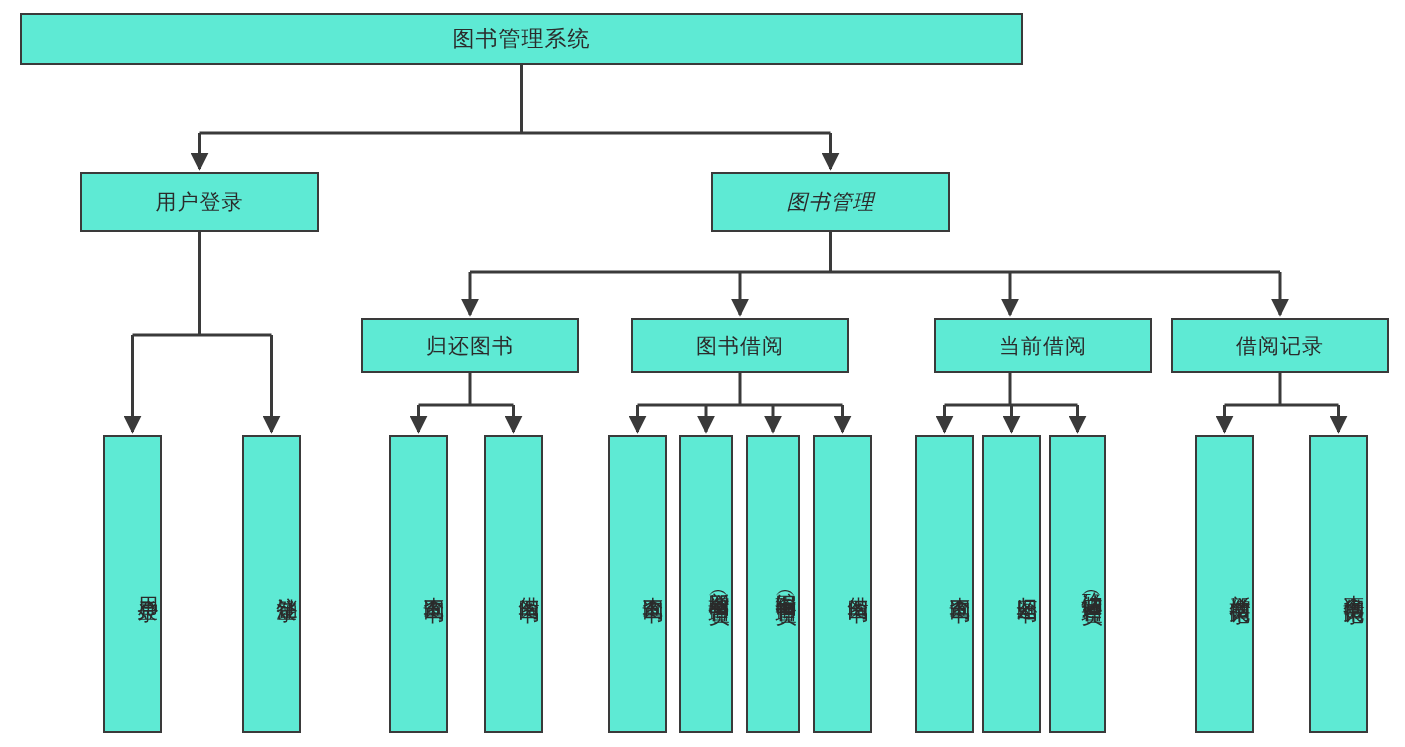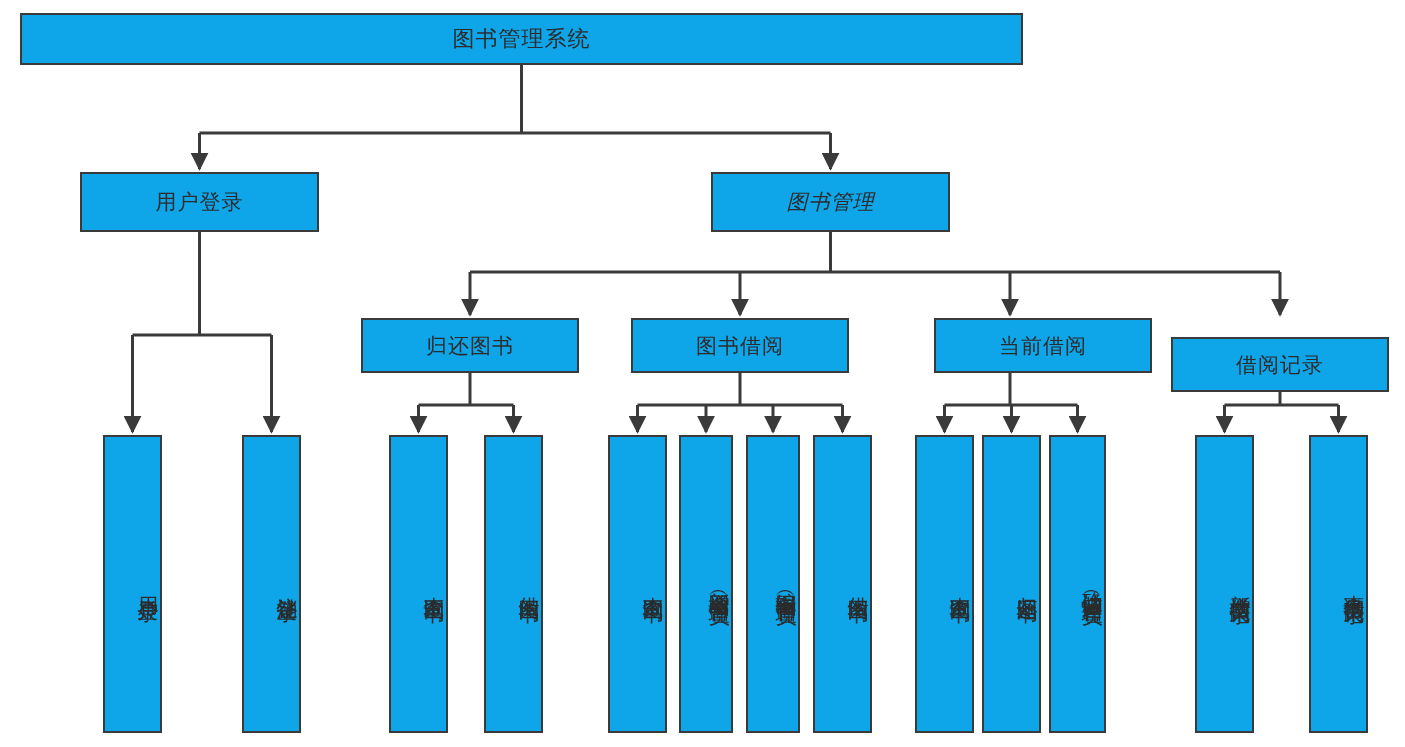--- a/index.html
+++ b/index.html
@@ -21,21 +21,21 @@
     position: absolute;
     left: 0;
     top: 0;
     width: 1405px;
     height: 747px;
     pointer-events: none;
   }
   .node {
     position: absolute;
     box-sizing: border-box;
-    background: #0ea5e9;
+    background: #5eead4;
     border: 2px solid #3a3a3a;
     display: flex;
     align-items: center;
     justify-content: center;
     color: #2b2b2b;
     text-align: center;
   }
   .node.h {
     font-size: 21px;
     letter-spacing: 1px;
@@ -134,21 +134,21 @@
   </div>
 
   <div class="node h" style="left: 631px; top: 318px; width: 218px; height: 55px; border-color: rgb(58, 58, 58); color: rgb(43, 43, 43);">
     <span>图书借阅</span>
   </div>
 
   <div class="node h" style="left: 901px; top: 318px; width: 218px; height: 55px; border-color: rgb(58, 58, 58); color: rgb(43, 43, 43); margin-left: 33px;">
     <span>当前借阅</span>
   </div>
 
-  <div class="node h" style="left: 1171px; top: 318px; width: 218px; height: 55px; border-color: rgb(58, 58, 58); color: rgb(43, 43, 43); margin-top: 19px;">
+  <div class="node h" style="left: 1171px; top: 318px; width: 218px; height: 55px; border-color: rgb(58, 58, 58); color: rgb(43, 43, 43);">
     <span>借阅记录</span>
   </div>
 
   <div class="node v" style="left: 103px; top: 435px; width: 59px; height: 298px; border-color: rgb(58, 58, 58); color: rgb(43, 43, 43);">
     <span class="vtext">用户登录</span>
   </div>
 
   <div class="node v" style="left: 242px; top: 435px; width: 59px; height: 298px; border-color: rgb(58, 58, 58); color: rgb(43, 43, 43);">
     <span class="vtext">注销登录</span>
   </div>

